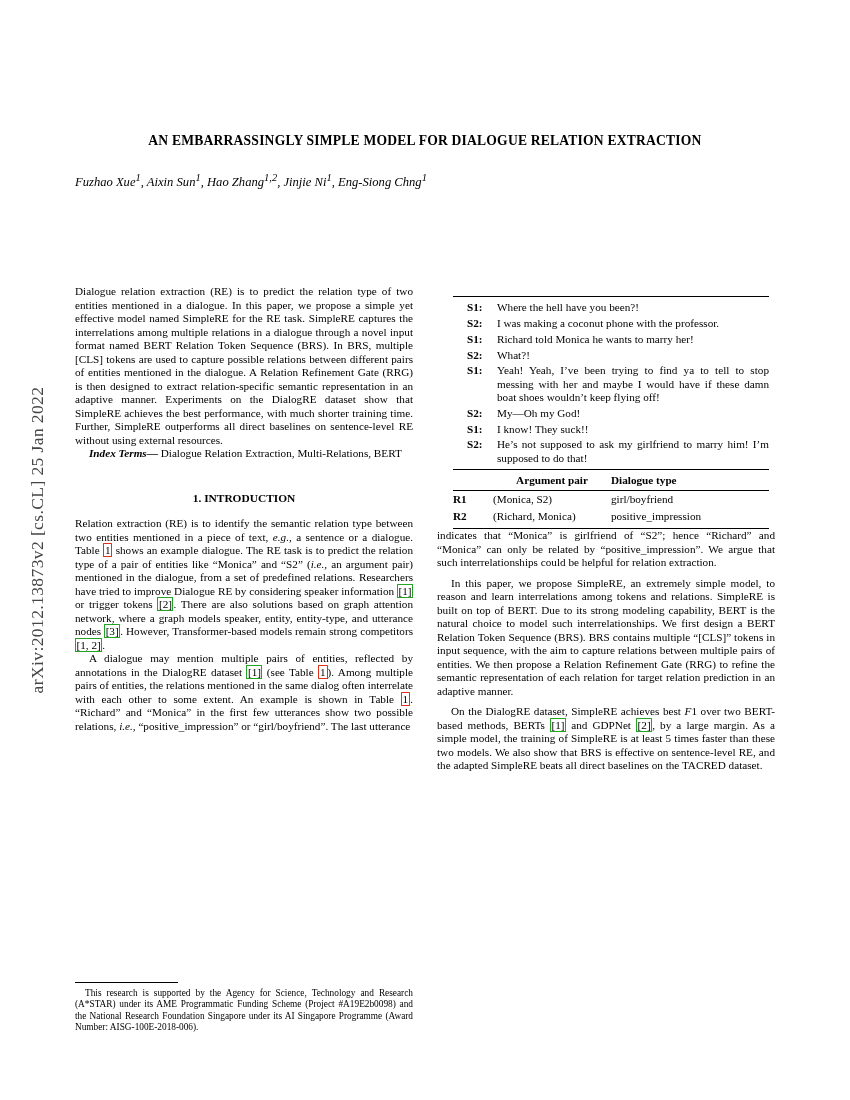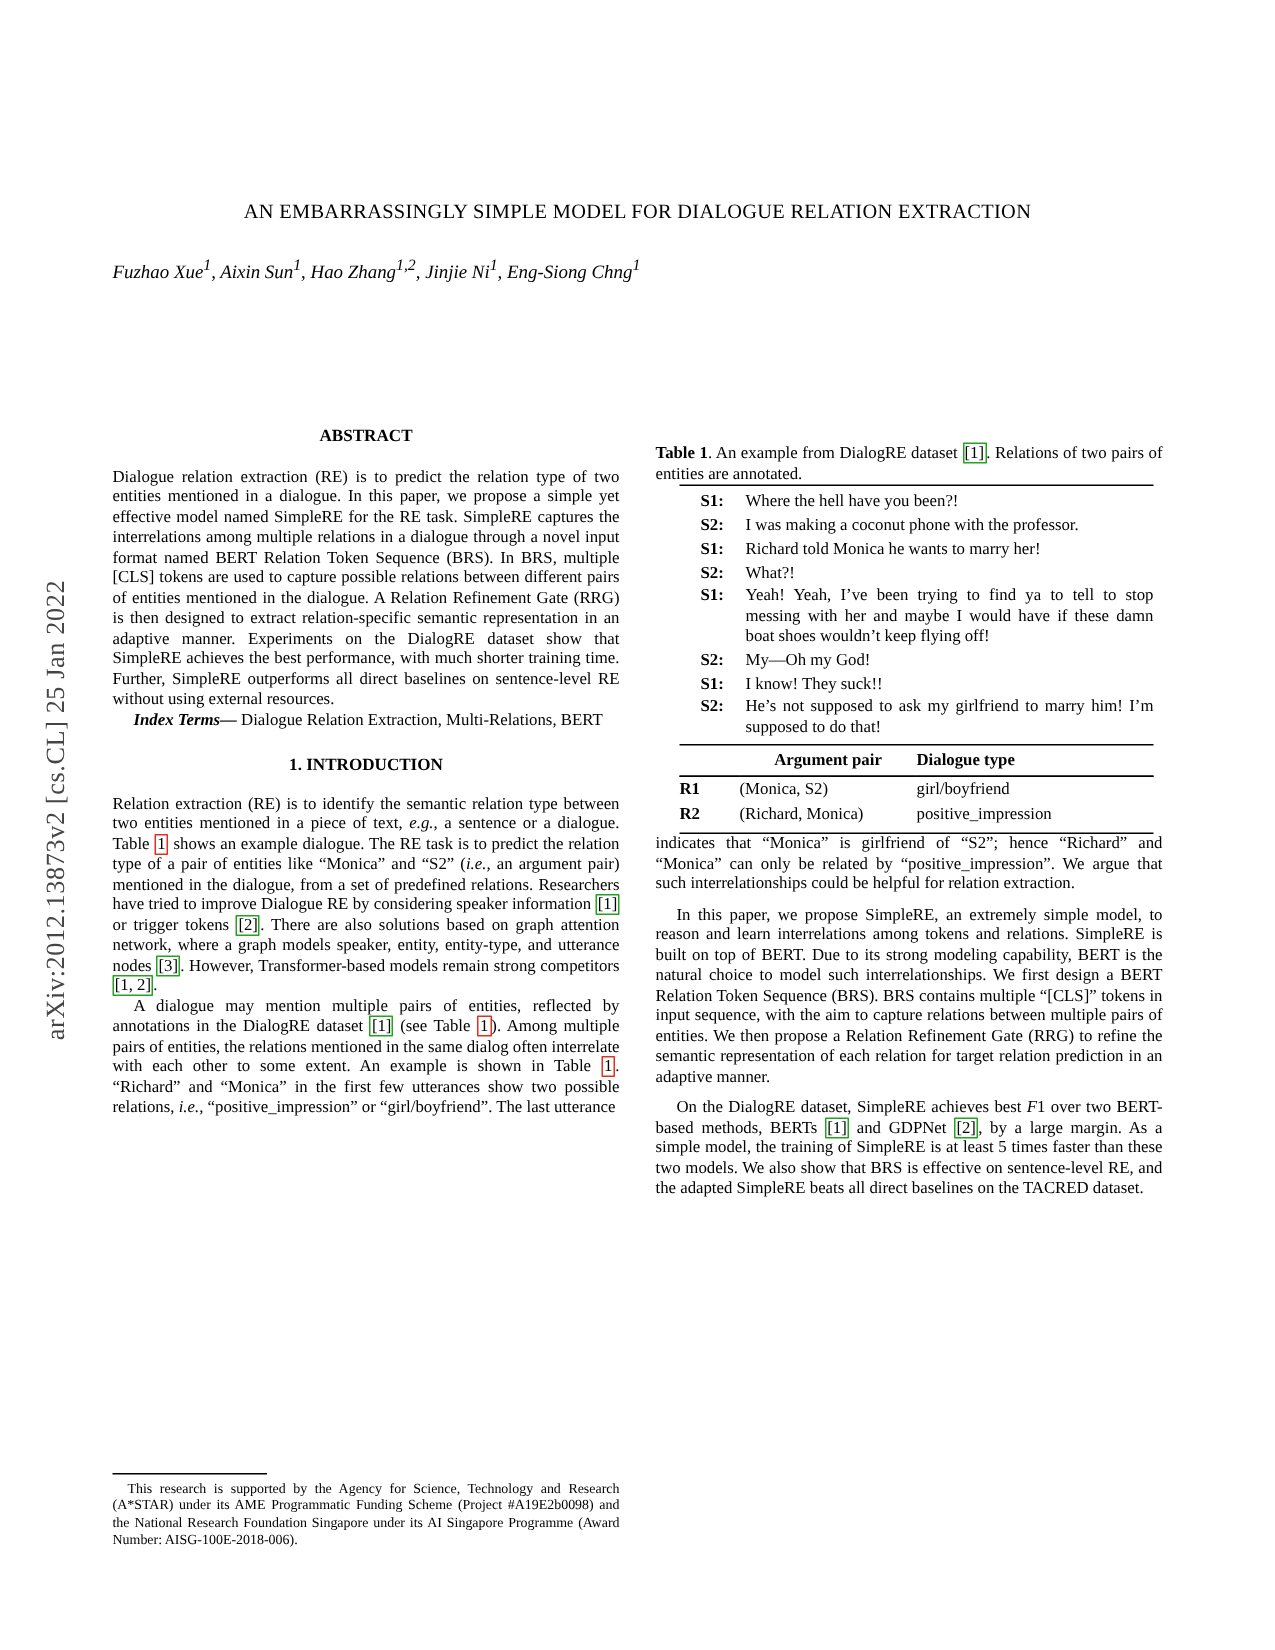--- a/index.html
+++ b/index.html
@@ -5,42 +5,42 @@
   * { margin:0; padding:0; box-sizing:border-box; }
   html,body { background:#ffffff; }
   body {
     width:850px; height:1100px; position:relative; overflow:hidden;
     font-family:"Liberation Serif","DejaVu Serif",serif; color:#000;
   }
   .page { position:absolute; inset:0; background:#fff; }
 
   .title {
     position:absolute; top:133px; left:75px; width:700px;
-    text-align:center; font-weight:normal; font-size:13.6px; letter-spacing:0.2px;
+    text-align:center; font-weight:bold; font-size:13.6px; letter-spacing:0.2px;
   }
   .authors {
     position:absolute; top:172px; left:75px; width:700px;
     font-style:italic; font-size:12.6px;
   }
   .affils {
     position:absolute; top:206px; left:75px; width:700px;
     text-align:center; font-size:12.9px; line-height:21px;
   }
   .arxiv {
     position:absolute; top:540px; left:37px;
     transform:translate(-50%,-50%) rotate(-90deg);
     white-space:nowrap; font-size:17.5px; color:#454545; letter-spacing:0.4px;
   }
 
   .col { position:absolute; width:338px; font-size:11.2px; line-height:13.5px; text-align:justify; }
   .col-left  { left:75px;  top:285px; }
   .col-right { left:437px; top:296px; }
 
   .schead { text-align:center; font-weight:bold; font-size:11.4px; margin-bottom:13px; }
-  .schead.intro { margin-top:17px; margin-bottom:12px; }
+  .schead.intro { margin-top:31px; margin-bottom:12px; }
 
   p.body { margin:0; }
   p.indent { text-indent:14px; }
   p.gap { margin-top:7px; }
   .bi { font-weight:bold; font-style:italic; }
   .idxline { text-indent:14px; margin-top:9px; }
 
   .cite {
     border:1px solid var(--cite,#22a322);
     padding:0 0.5px; border-radius:0.5px;
@@ -85,31 +85,29 @@
 <div class="page">
 
   <div class="arxiv">arXiv:2012.13873v2  [cs.CL]  25 Jan 2022</div>
 
   <div class="title">AN EMBARRASSINGLY SIMPLE MODEL FOR DIALOGUE RELATION EXTRACTION</div>
   <div class="authors">Fuzhao Xue<sup>1</sup>, Aixin Sun<sup>1</sup>, Hao Zhang<sup>1,2</sup>, Jinjie Ni<sup>1</sup>, Eng-Siong Chng<sup>1</sup></div>
   <div class="affils">
   </div>
 
   <div class="col col-left">
-    <div class="schead">ABSTRACT</div>
     <p class="body">Dialogue relation extraction (RE) is to predict the relation type of two entities mentioned in a dialogue. In this paper, we propose a simple yet effective model named SimpleRE for the RE task. SimpleRE captures the interrelations among multiple relations in a dialogue through a novel input format named BERT Relation Token Sequence (BRS). In BRS, multiple [CLS] tokens are used to capture possible relations between different pairs of entities mentioned in the dialogue. A Relation Refinement Gate (RRG) is then designed to extract relation-specific semantic representation in an adaptive manner. Experiments on the DialogRE dataset show that SimpleRE achieves the best performance, with much shorter training time. Further, SimpleRE outperforms all direct baselines on sentence-level RE without using external resources.</p>
     <p class="body idxline"><span class="bi">Index Terms—</span><span> Dialogue Relation Extraction, Multi-Relations, BERT</span></p>
 
     <div class="schead intro">1.  INTRODUCTION</div>
     <p class="body">Relation extraction (RE) is to identify the semantic relation type between two entities mentioned in a piece of text, <i>e.g.,</i> a sentence or a dialogue. Table <span class="tref">1</span> shows an example dialogue. The RE task is to predict the relation type of a pair of entities like “Monica” and “S2” (<i>i.e.,</i> an argument pair) mentioned in the dialogue, from a set of predefined relations. Researchers have tried to improve Dialogue RE by considering speaker information <span class="cite">[1]</span> or trigger tokens <span class="cite">[2]</span>. There are also solutions based on graph attention network, where a graph models speaker, entity, entity-type, and utterance nodes <span class="cite">[3]</span>. However, Transformer-based models remain strong competitors <span class="cite">[1, 2]</span>.</p>
     <p class="body indent">A dialogue may mention multiple pairs of entities, reflected by annotations in the DialogRE dataset <span class="cite">[1]</span> (see Table <span class="tref">1</span>). Among multiple pairs of entities, the relations mentioned in the same dialog often interrelate with each other to some extent. An example is shown in Table <span class="tref">1</span>. “Richard” and “Monica” in the first few utterances show two possible relations, <i>i.e.,</i> “positive_impression” or “girl/boyfriend”. The last utterance</p>
   </div>
 
   <div class="col col-right">
-    <p class="body tcaption"><b>Table 1</b>. An example from DialogRE dataset <span class="cite">[1]</span>. Relations of two pairs of entities are annotated.</p>
 
     <div class="t1box">
       <div class="rule-thick"></div>
       <table class="dlg">
         <tbody id="dlg-rows">
             <tr>
               <td class="spk">S1:</td>
               <td class="utt">Where the hell have you been?!</td>
             </tr>
             <tr>

